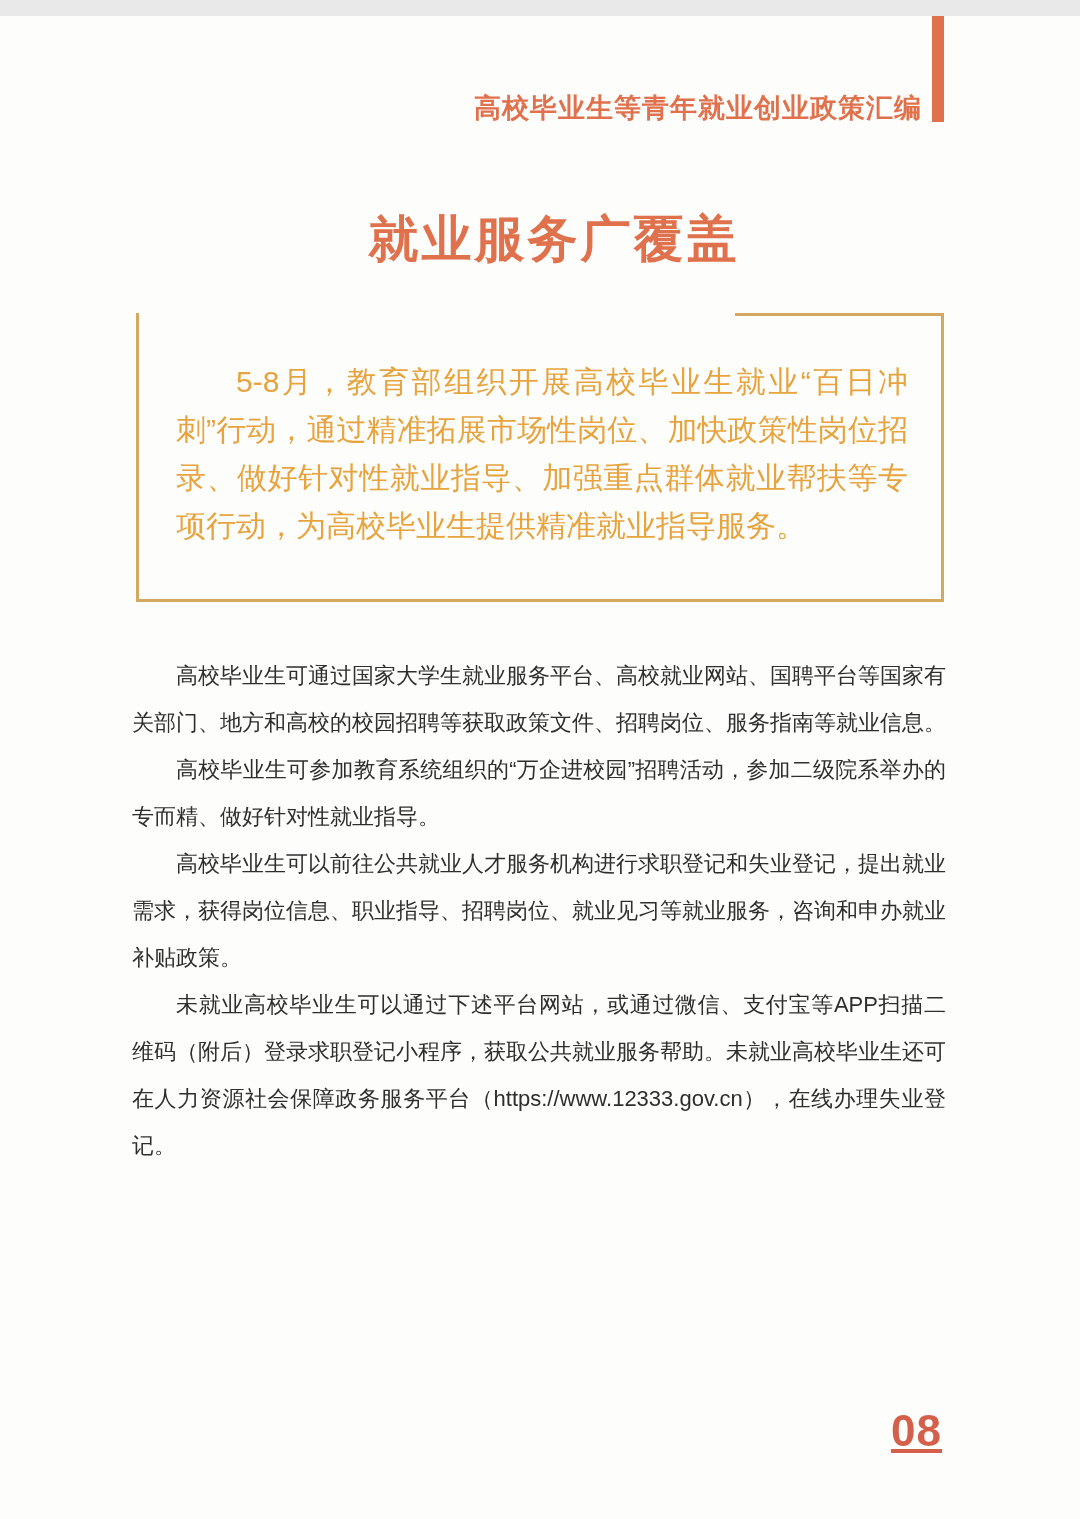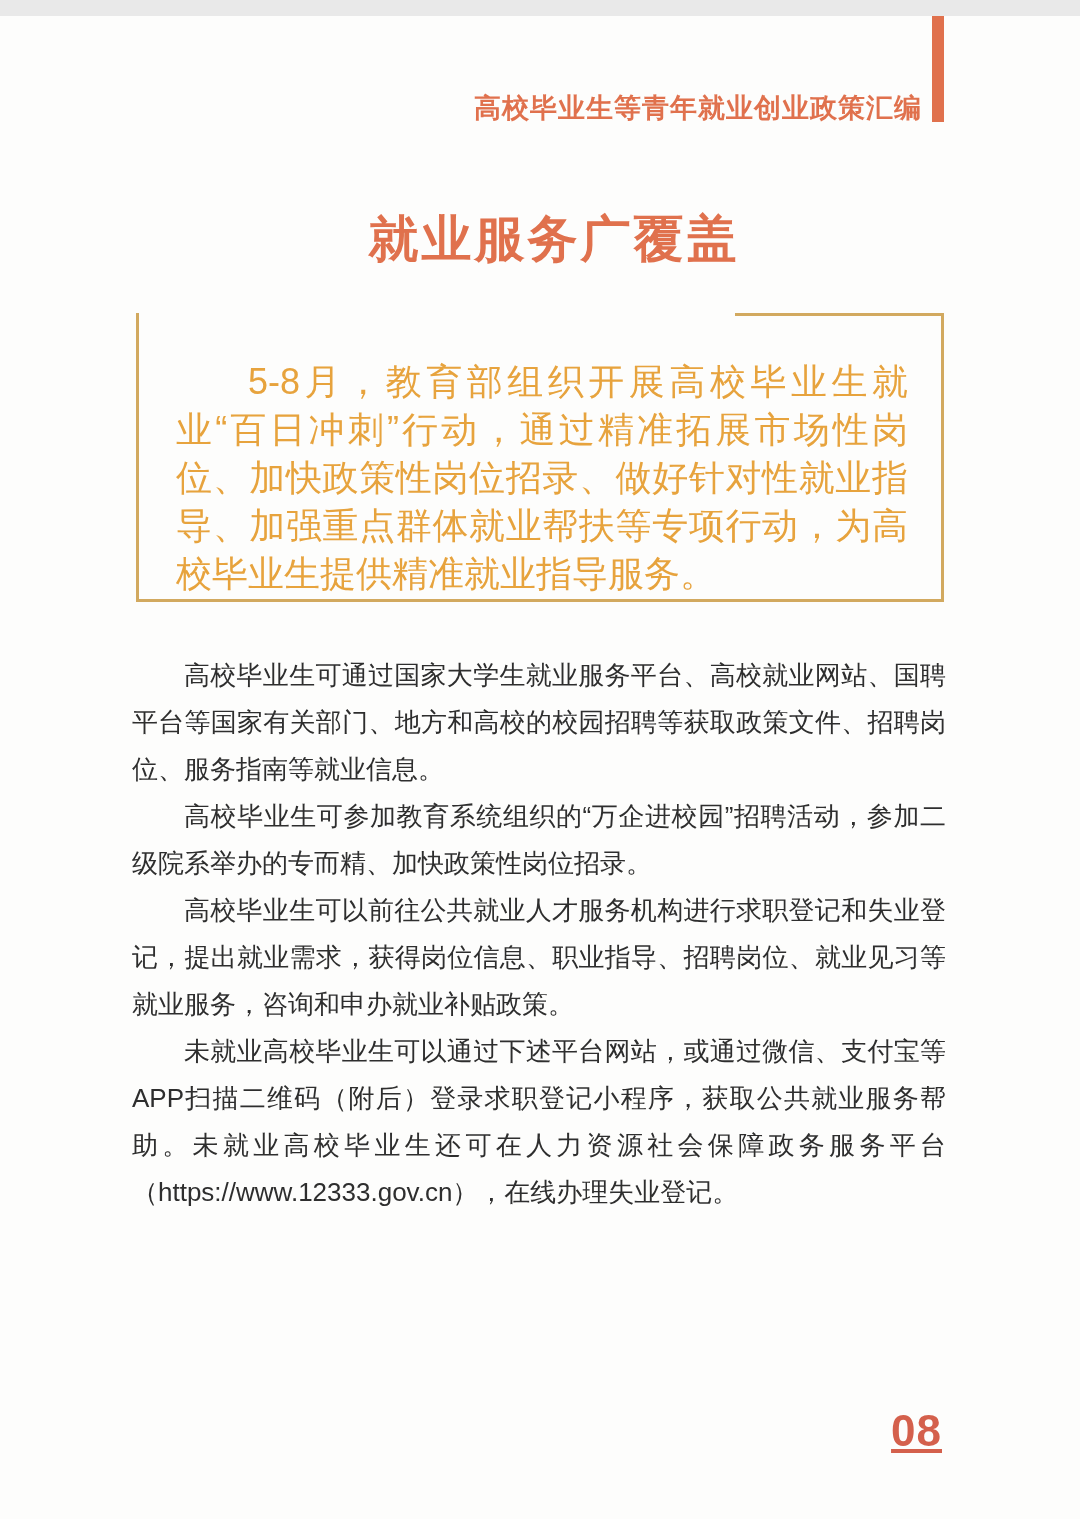--- a/index.html
+++ b/index.html
@@ -49,29 +49,29 @@
     border-bottom:3px solid var(--gold-border);
   }
   .highlight-top-border{
     position:absolute;top:0;right:0;
     width:206px;height:3px;
     background:var(--gold-border);
   }
   .highlight-text{
     margin:0;
     padding:45px 33px 0 37px;
-    font-size:36px;line-height:48px;
+    font-size:30px;line-height:48px;
     color:var(--gold-text);
     text-align:justify;
     text-indent:2em;
   }
   .body-text{
     position:absolute;left:132px;top:636px;
     width:814px;
-    font-size:26px;line-height:47px;
+    font-size:22px;line-height:47px;
     color:var(--ink);
     text-align:justify;
   }
   .body-text p{margin:0;text-indent:2em;}
   .page-number{
     position:absolute;top:1390px;right:138px;
     font-size:44px;font-weight:bold;
     color:var(--page-number-color);
     letter-spacing:1px;
     text-decoration:underline;
@@ -88,20 +88,20 @@
 
   <h1 class="page-title">就业服务广覆盖</h1>
 
   <div class="highlight-box">
     <div class="highlight-top-border"></div>
     <p class="highlight-text">5-8月，教育部组织开展高校毕业生就业“百日冲刺”行动，通过精准拓展市场性岗位、加快政策性岗位招录、做好针对性就业指导、加强重点群体就业帮扶等专项行动，为高校毕业生提供精准就业指导服务。</p>
   </div>
 
   <div class="body-text">
     <p>高校毕业生可通过国家大学生就业服务平台、高校就业网站、国聘平台等国家有关部门、地方和高校的校园招聘等获取政策文件、招聘岗位、服务指南等就业信息。</p>
-    <p>高校毕业生可参加教育系统组织的“万企进校园”招聘活动，参加二级院系举办的专而精、加快政策性岗位招录。</p>
+    <p>高校毕业生可参加教育系统组织的“万企进校园”招聘活动，参加二级院系举办的专而精、做好针对性就业指导。</p>
     <p>高校毕业生可以前往公共就业人才服务机构进行求职登记和失业登记，提出就业需求，获得岗位信息、职业指导、招聘岗位、就业见习等就业服务，咨询和申办就业补贴政策。</p>
     <p>未就业高校毕业生可以通过下述平台网站，或通过微信、支付宝等APP扫描二维码（附后）登录求职登记小程序，获取公共就业服务帮助。未就业高校毕业生还可在人力资源社会保障政务服务平台（https://www.12333.gov.cn），在线办理失业登记。</p>
   </div>
 
   <div class="page-number">08</div>
 
 </div>
 
 </body></html>

